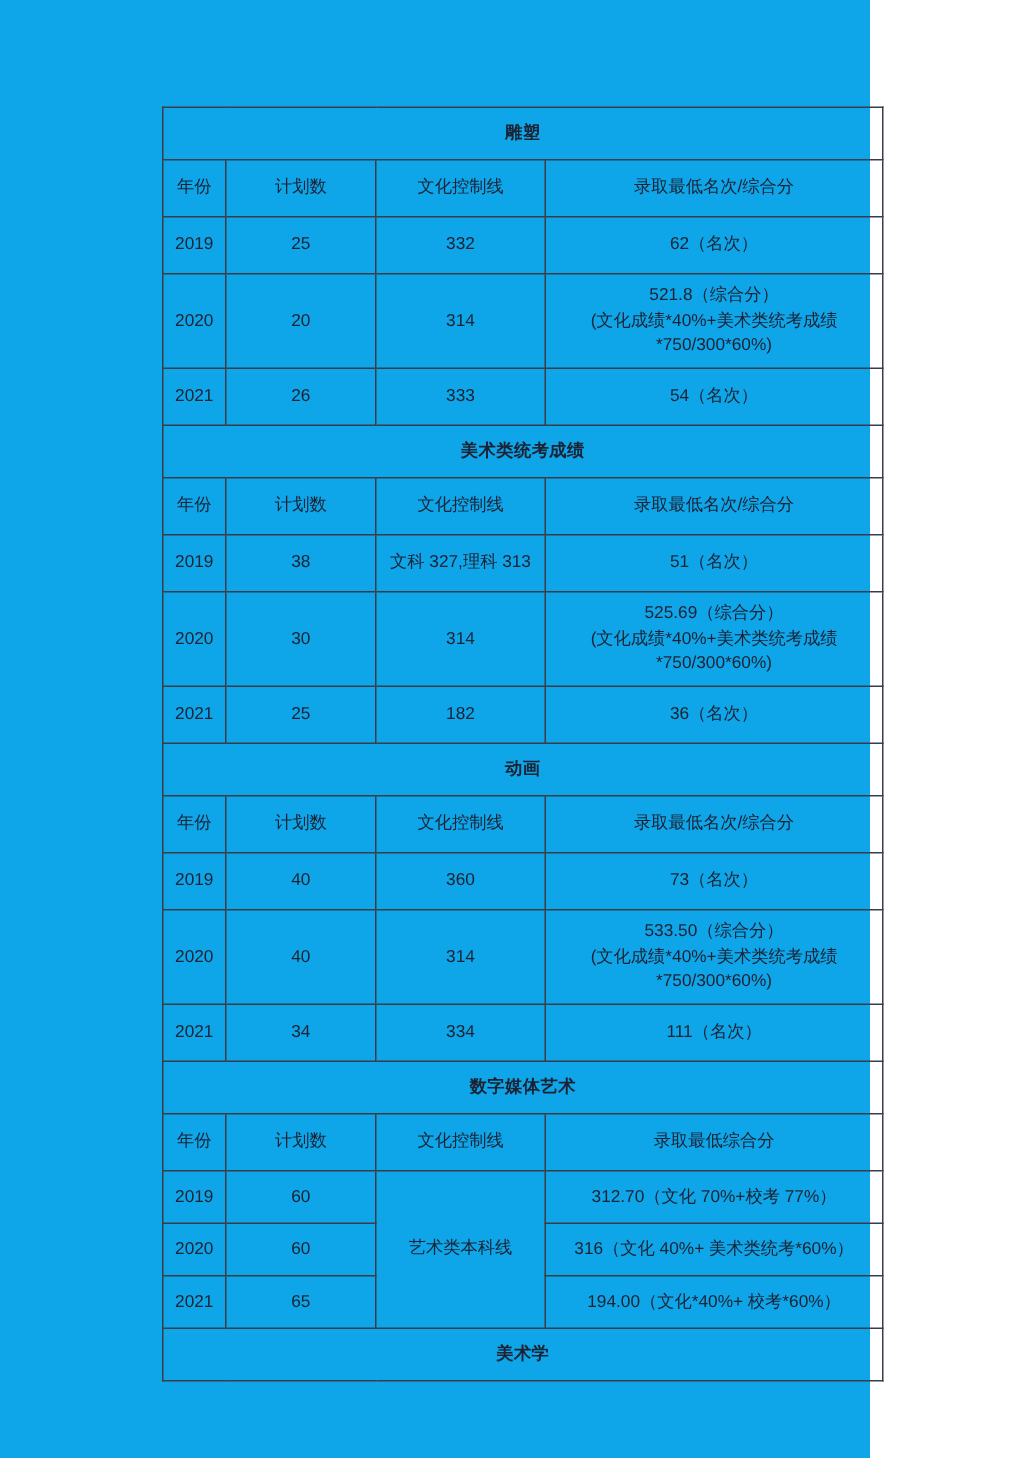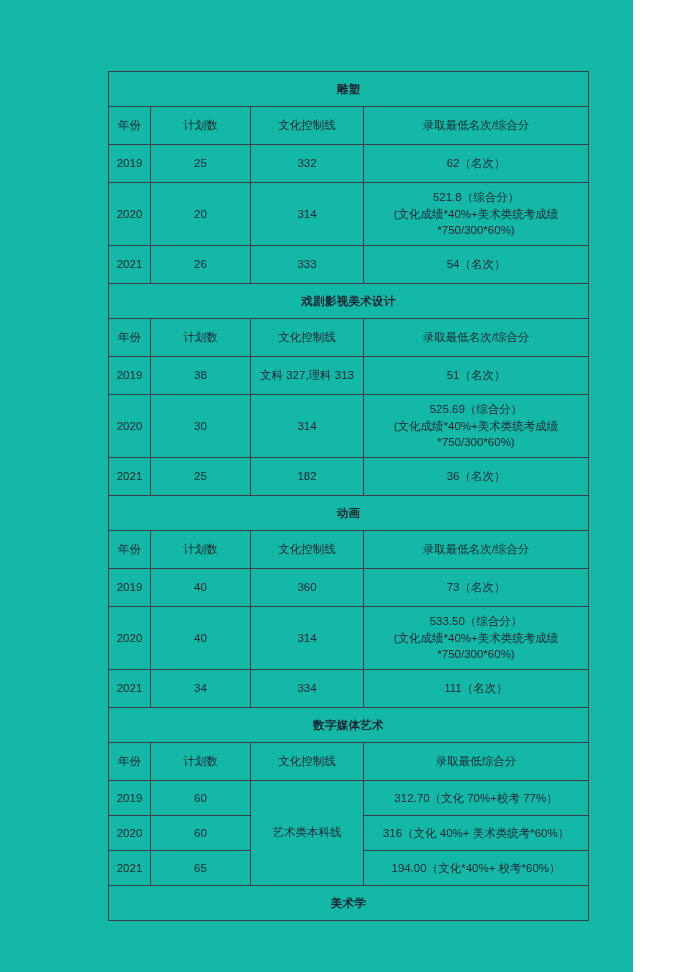--- a/index.html
+++ b/index.html
@@ -10,23 +10,23 @@
     width: 688px;
     height: 972px;
     background: #ffffff;
     font-family: "Liberation Sans", "DejaVu Sans", sans-serif;
     color: #1b1b28;
     overflow: hidden;
   }
 
   .page {
     position: relative;
-    width: 633px;
+    width: 580px;
     height: 972px;
-    background: #14b8a6;
+    background: #0ea5e9;
     box-sizing: border-box;
   }
 
   .doc-body {
     position: absolute;
     left: 108px;
     top: 71px;
     width: 480px;
   }
 
@@ -156,21 +156,21 @@
           <td class="row-cell">26</td>
           <td class="row-cell">333</td>
           <td class="row-cell">
             <span class="multiline">
               <span>54（名次）</span>
             </span>
           </td>
         </tr>
 
         <tr>
-          <td class="section-title" colspan="4">戏剧影视美术设计</td>
+          <td class="section-title" colspan="4">美术类统考成绩</td>
         </tr>
         <tr>
           <td class="col-head">年份</td>
           <td class="col-head">计划数</td>
           <td class="col-head">文化控制线</td>
           <td class="col-head">录取最低名次/综合分</td>
         </tr>
         <tr>
           <td class="row-cell">2019</td>
           <td class="row-cell">38</td>

